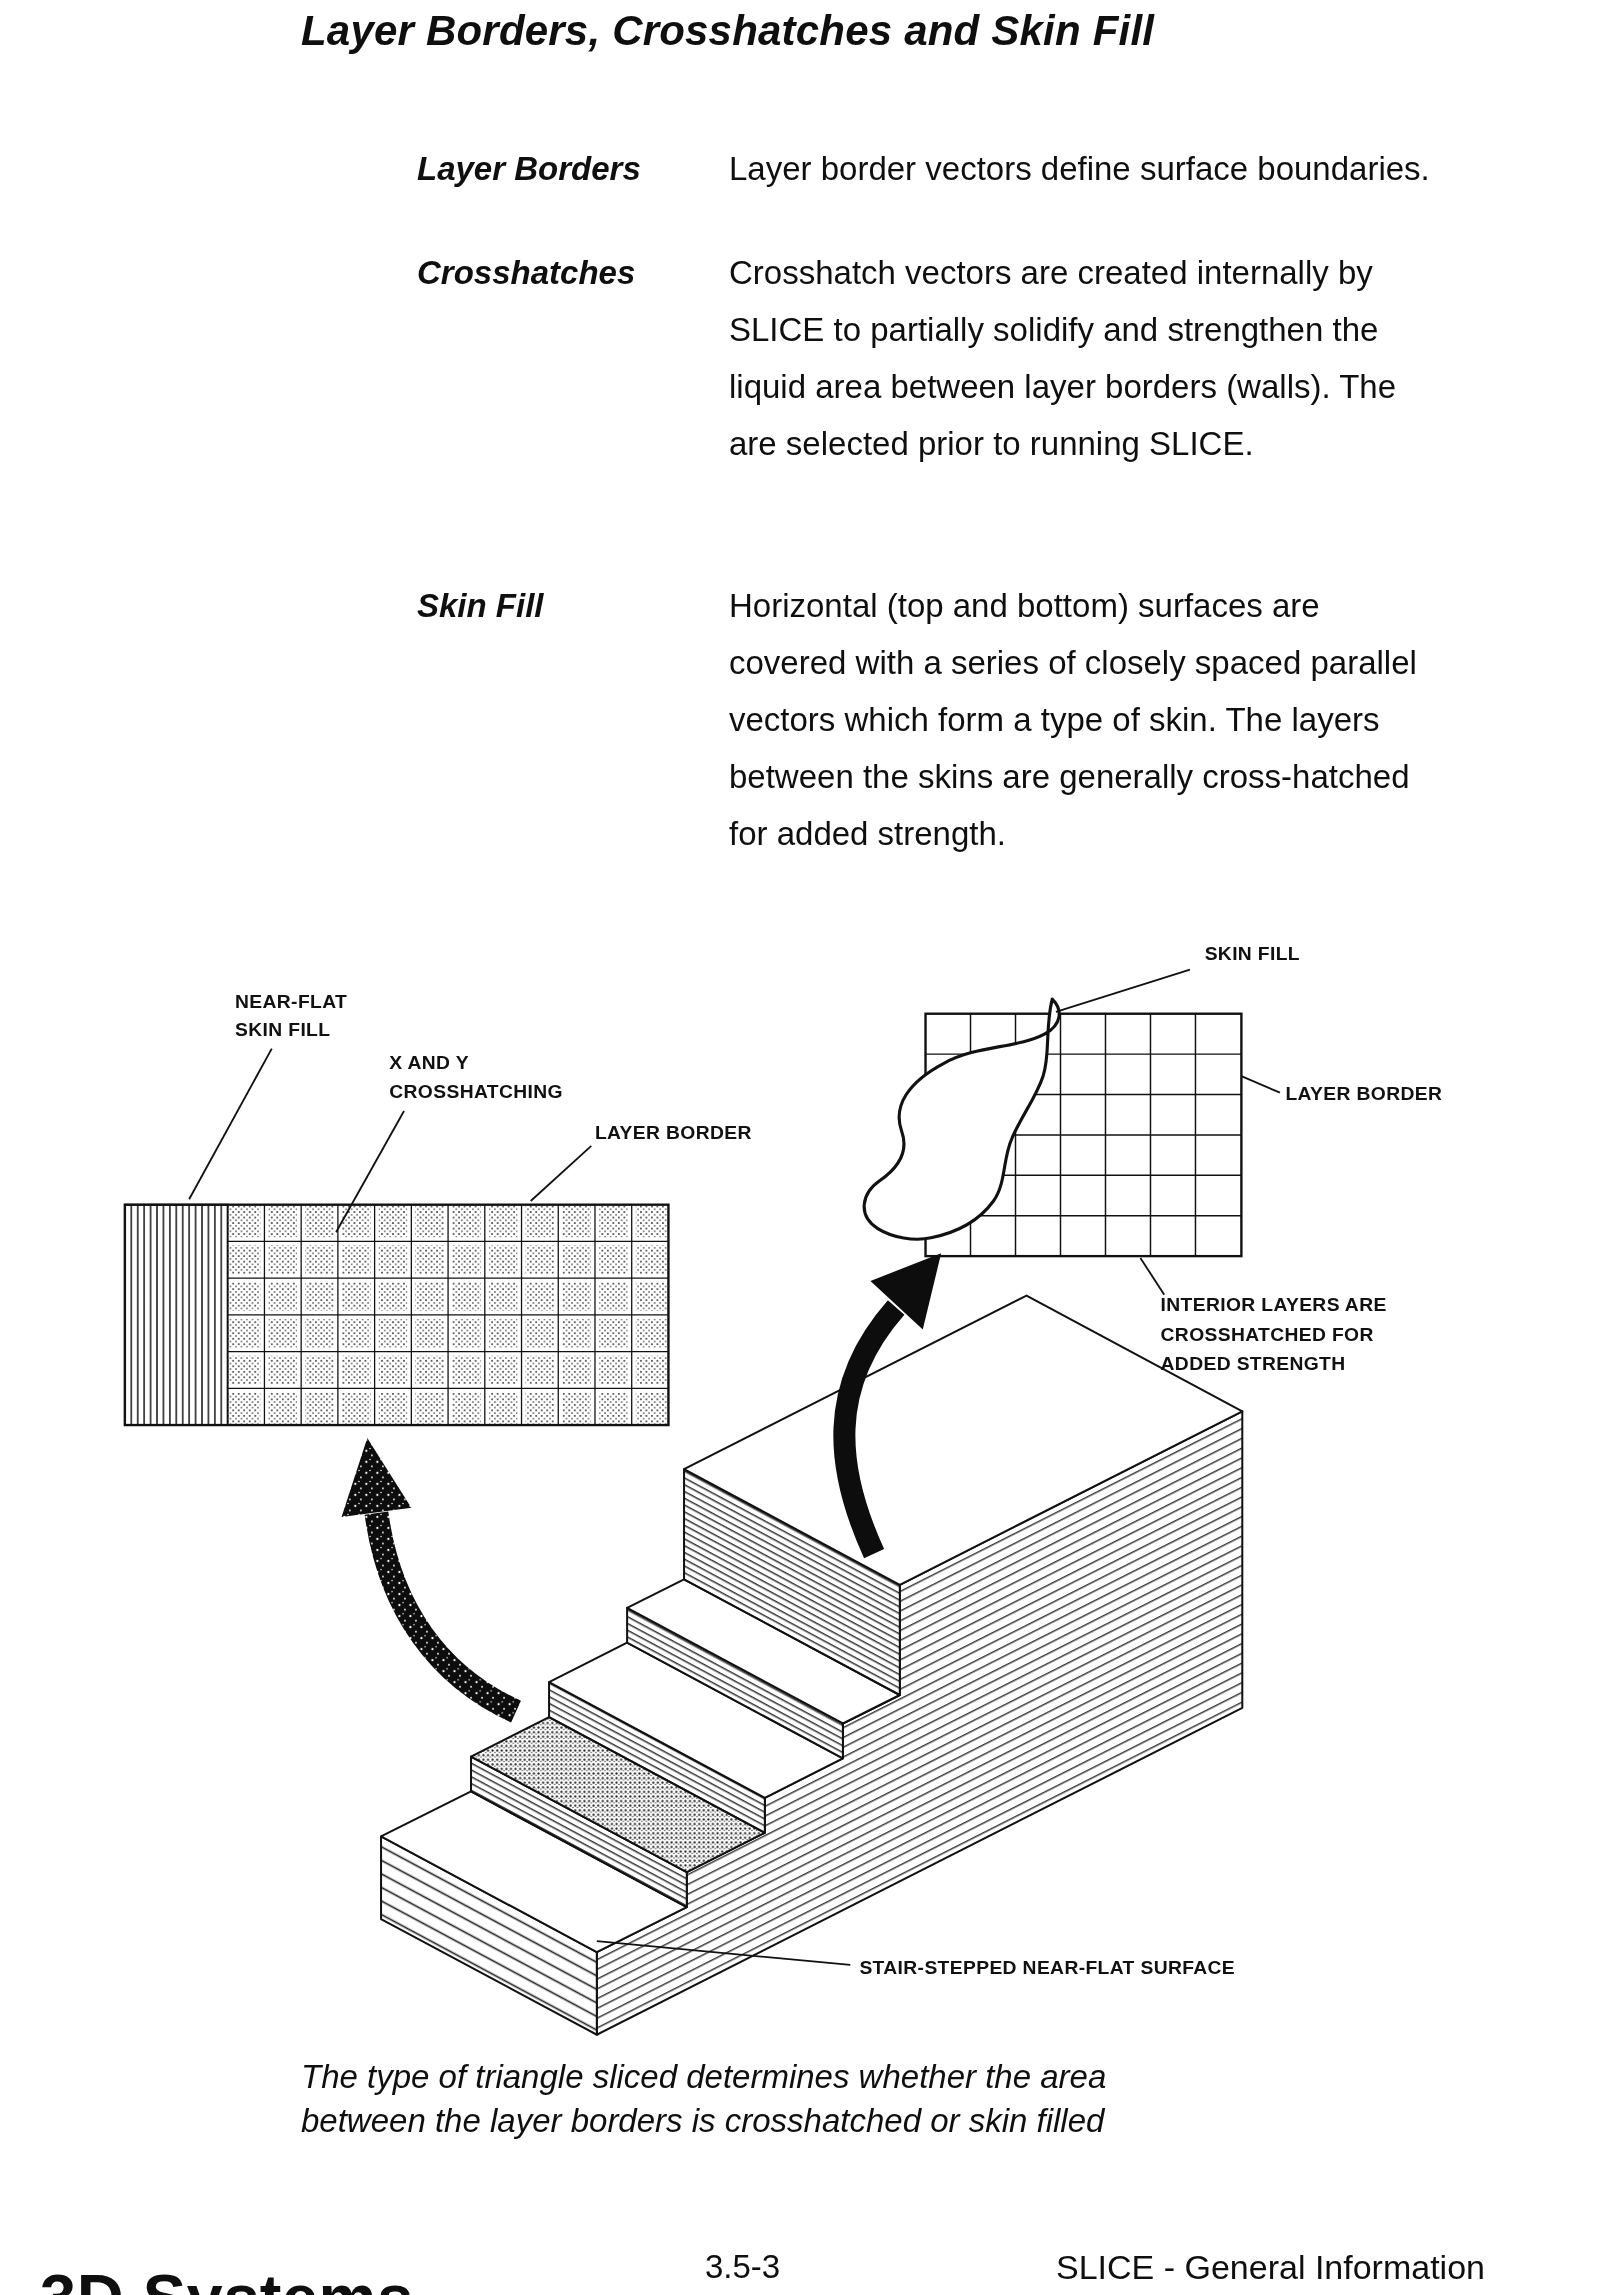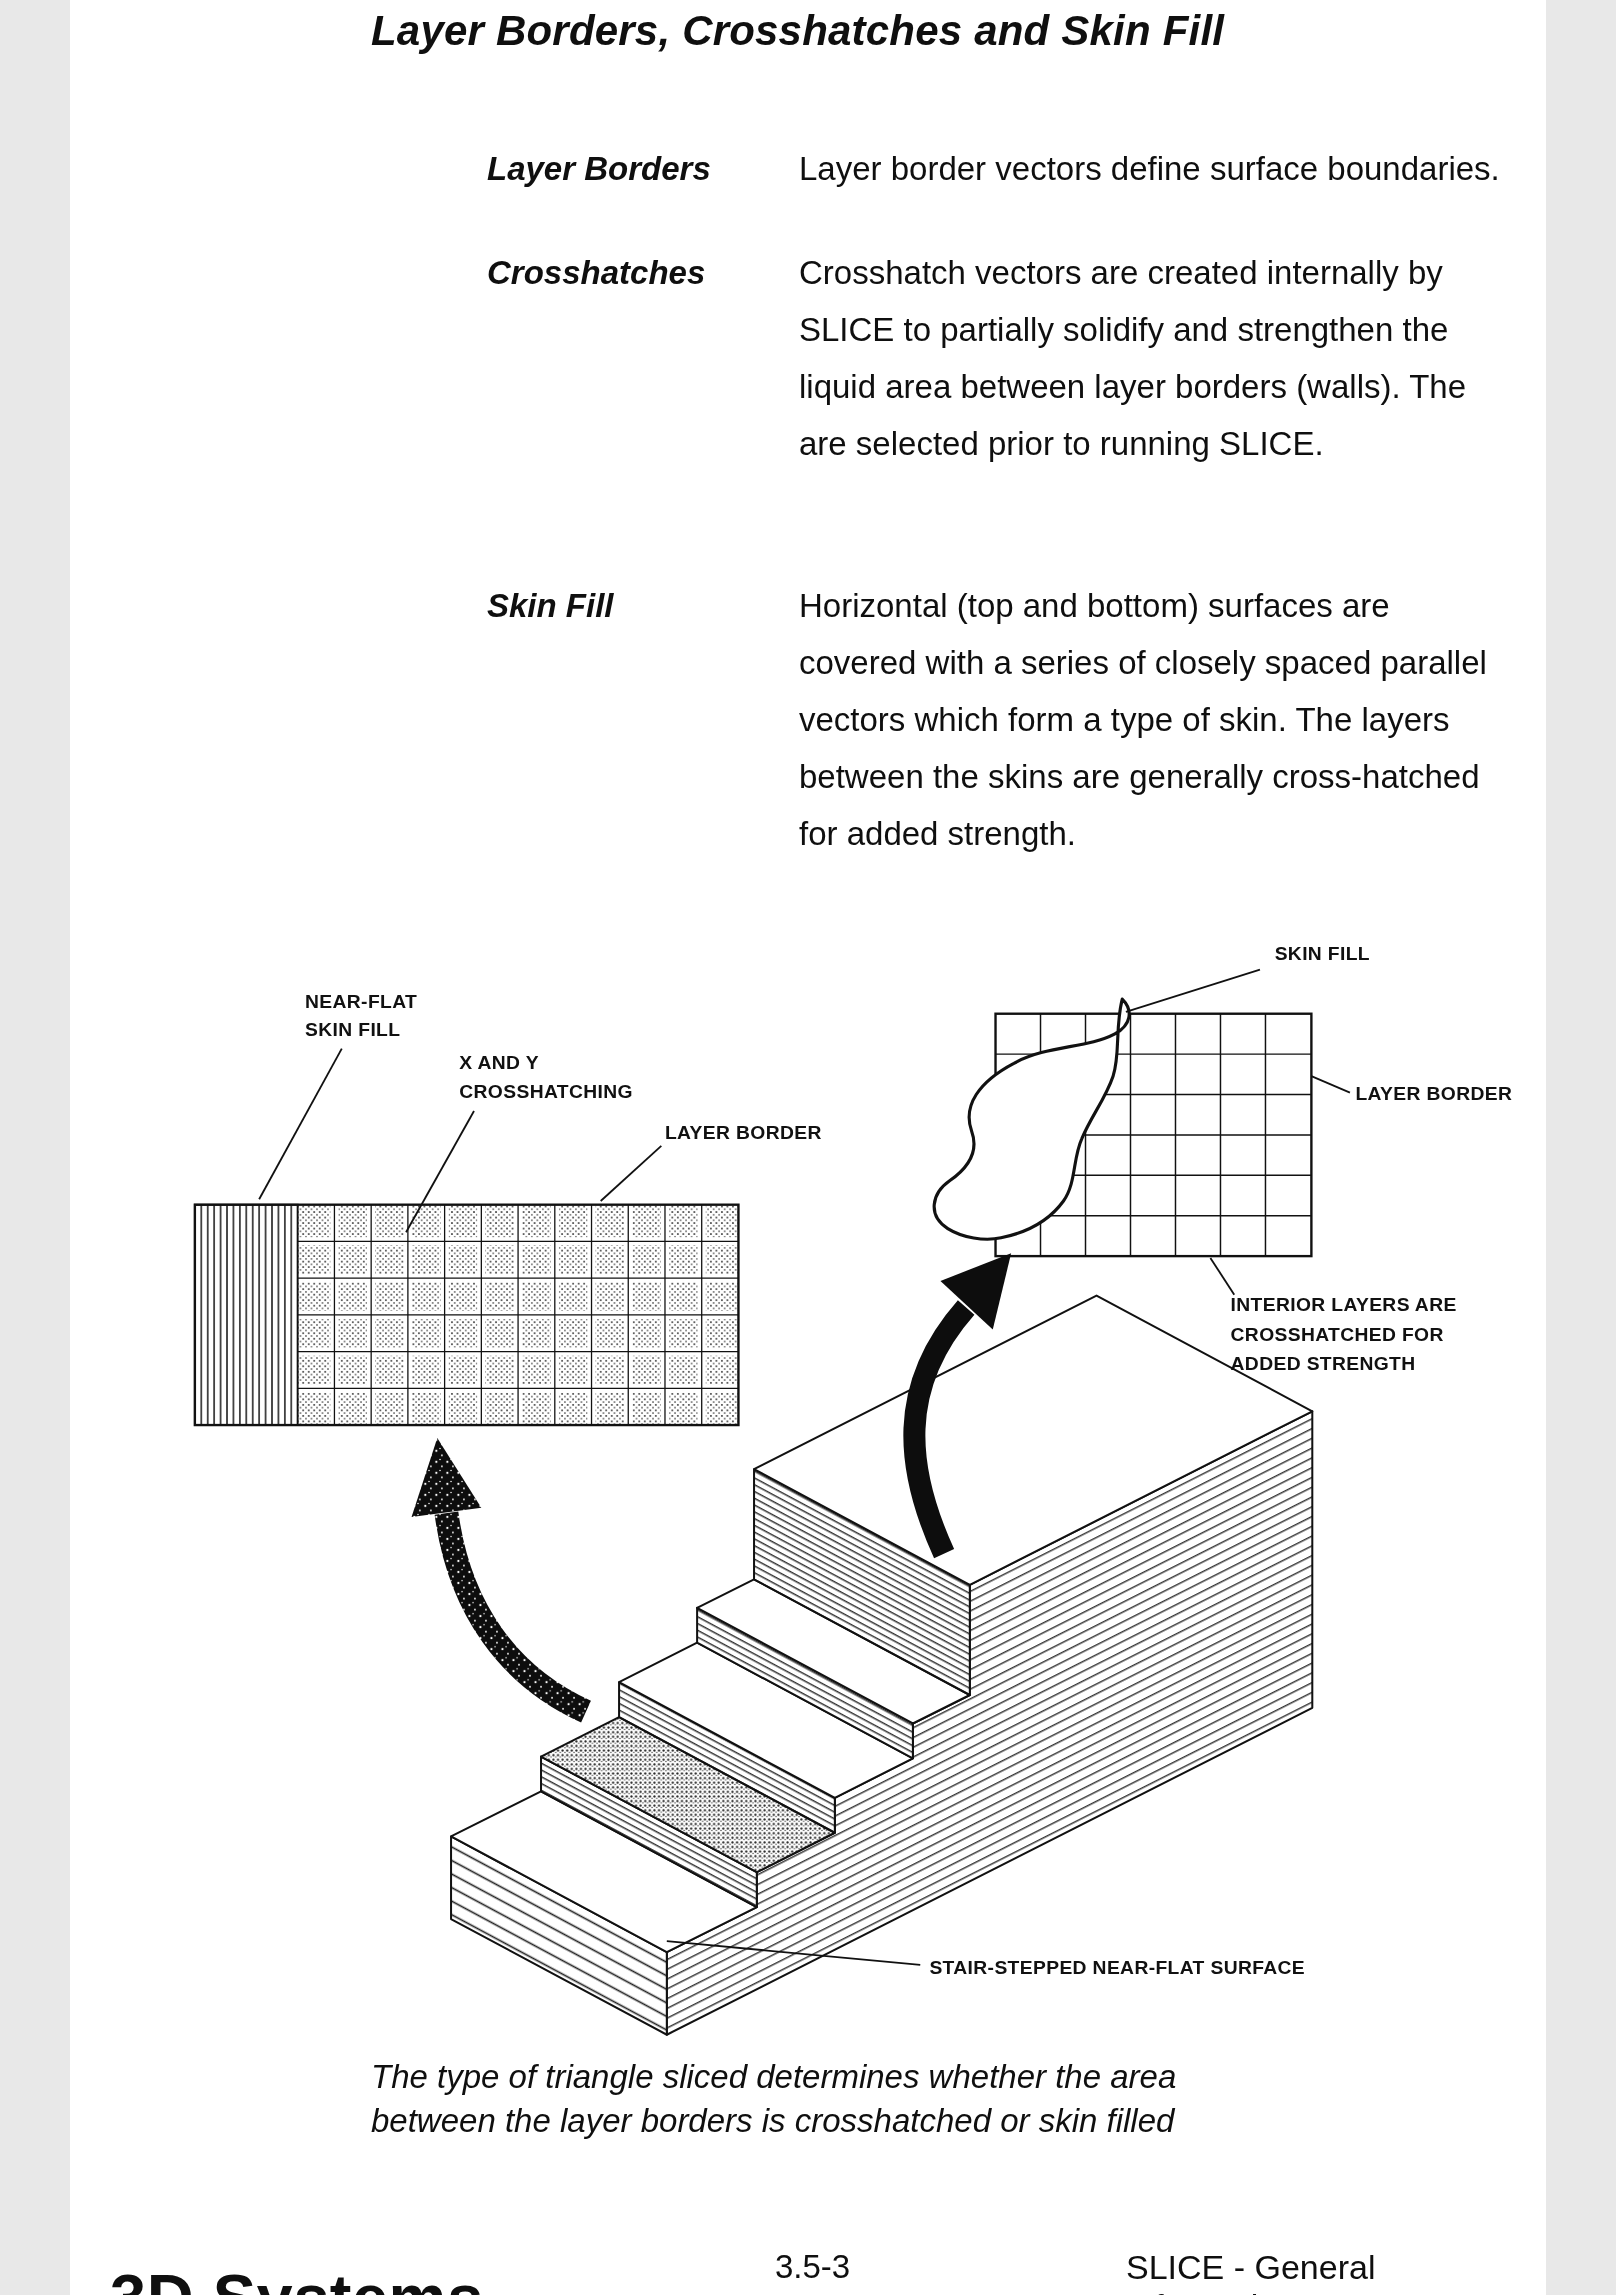--- a/index.html
+++ b/index.html
@@ -1,17 +1,17 @@
 <!DOCTYPE html>
 <html style="font-size:14.7px"><head>
 <meta charset="utf-8">
 <style>
   html,body { margin:0; padding:0; background:#e8e8e8; }
   .page {
-    position:relative; width:1476px; height:2296px; margin:0 auto;
+    position:relative; width:1616px; height:2296px; margin:0 auto;
     background:#ffffff; color:#0f0f0f;
     font-family:"Liberation Sans", sans-serif; overflow:hidden;
   }
   .title {
     position:absolute; left:301px; top:7.3px; margin:0;
     font-size:42px; font-weight:bold; font-style:italic; letter-spacing:0.2px;
   }
   .def-row { position:absolute; left:397px; display:grid; grid-template-columns:312px 900px;margin-left:20px; }
   .def-row.row1 { top:140px; }
   .def-row.row2 { top:244px; }

